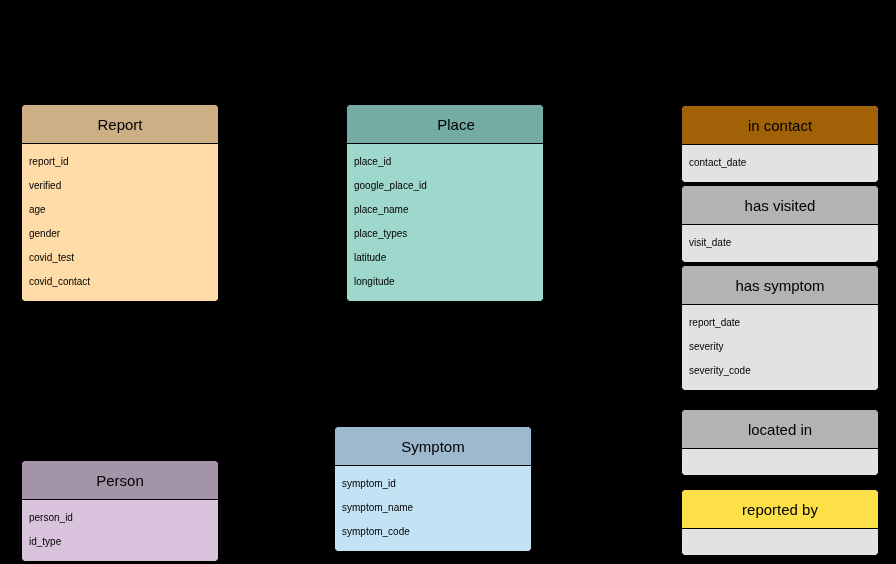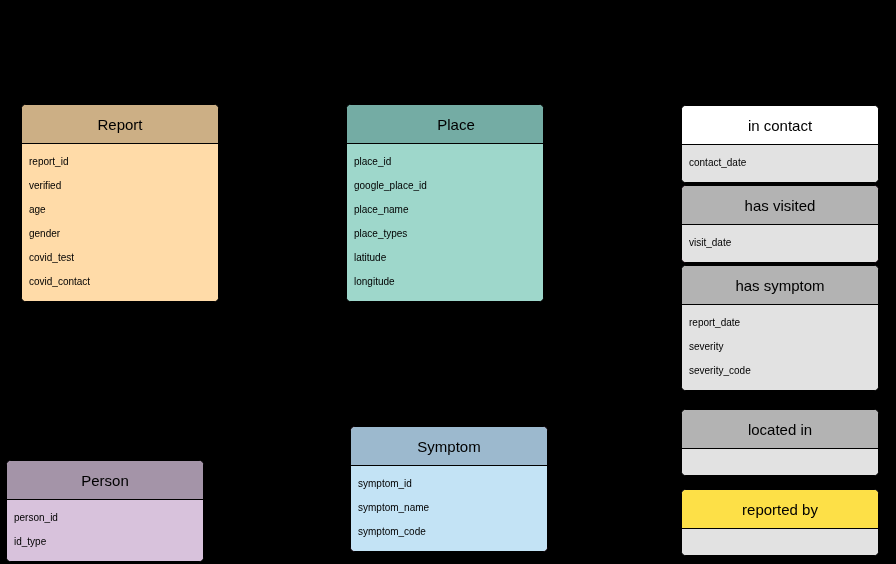--- a/index.html
+++ b/index.html
@@ -67,37 +67,37 @@
       <div class="entity-header" style="background: rgb(116, 172, 164); padding-left: 28px;">Place</div>
       <div class="entity-body" style="background: rgb(158, 215, 203);">
         <div class="attr">place_id</div>
         <div class="attr">google_place_id</div>
         <div class="attr">place_name</div>
         <div class="attr">place_types</div>
         <div class="attr">latitude</div>
         <div class="attr">longitude</div>
       </div>
     </div>
-    <div class="entity" style="left: 6px; top: 444px; width: 198px; background: rgb(216, 194, 220);">
+    <div class="entity" style="left: 21px; top: 444px; width: 198px; background: rgb(216, 194, 220);">
       <div class="entity-header" style="background: rgb(164, 148, 168);">Person</div>
       <div class="entity-body" style="background: rgb(216, 194, 220);">
         <div class="attr">person_id</div>
         <div class="attr">id_type</div>
       </div>
     </div>
-    <div class="entity" style="left: 350px; top: 410px; width: 198px; background: #f9a8d4;">
+    <div class="entity" style="left: 334px; top: 410px; width: 198px; background: #f9a8d4;">
       <div class="entity-header" style="background: rgb(156, 185, 206);">Symptom</div>
       <div class="entity-body" style="background: rgb(195, 227, 245);">
         <div class="attr">symptom_id</div>
         <div class="attr">symptom_name</div>
         <div class="attr">symptom_code</div>
       </div>
     </div>
     <div class="entity" style="left: 681px; top: 89px; width: 198px; background: rgb(226, 226, 226);">
-      <div class="entity-header" style="background: #ffffff;">in contact</div>
+      <div class="entity-header" style="background: #a16207;">in contact</div>
       <div class="entity-body" style="background: rgb(226, 226, 226);">
         <div class="attr">contact_date</div>
       </div>
     </div>
     <div class="entity" style="left: 681px; top: 169px; width: 198px; background: #f9a8d4;">
       <div class="entity-header" style="background: rgb(179, 179, 179);">has visited</div>
       <div class="entity-body" style="background: rgb(226, 226, 226);">
         <div class="attr">visit_date</div>
       </div>
     </div>

